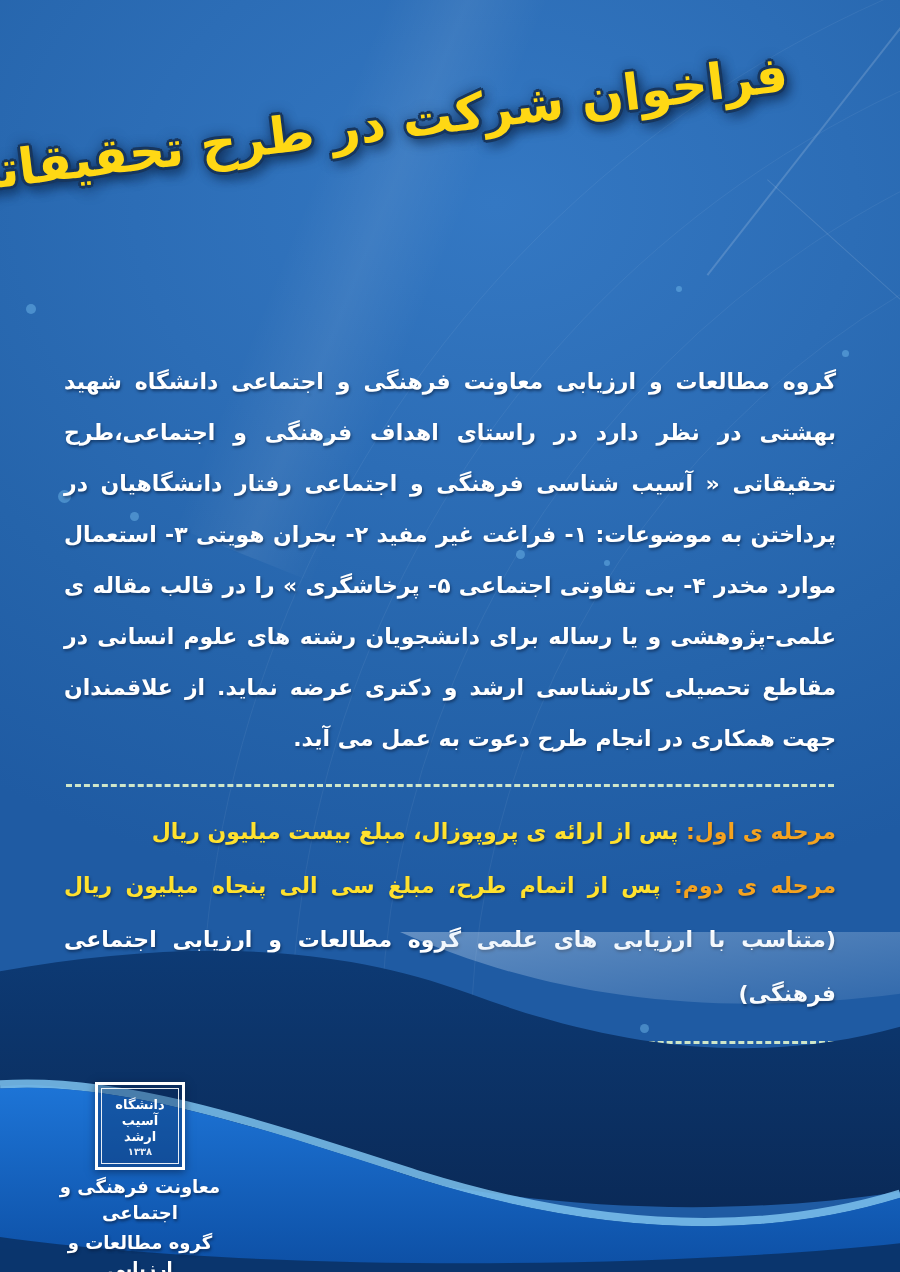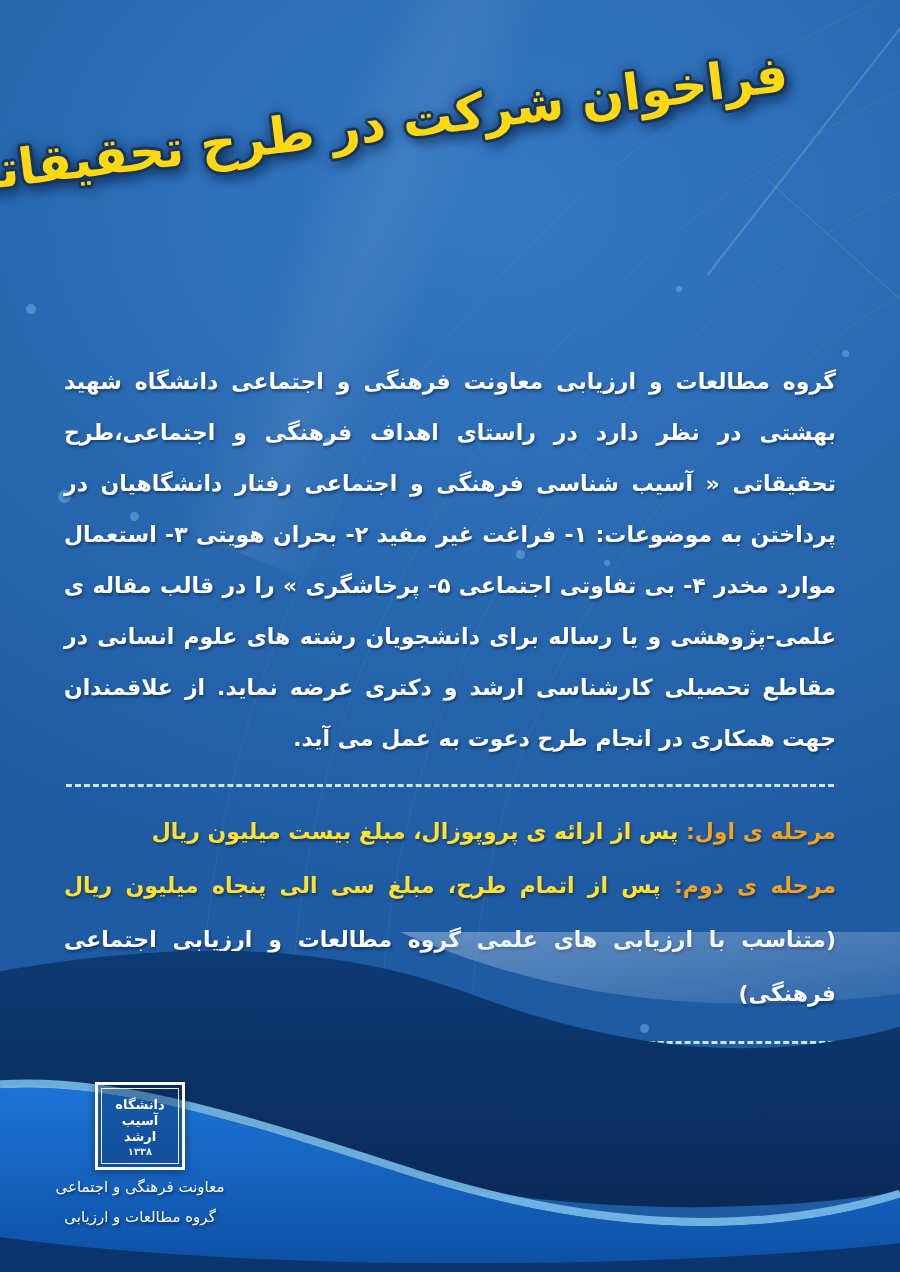--- a/index.html
+++ b/index.html
@@ -77,22 +77,22 @@
   }
   .seal-inner{
     width:100%;height:100%;box-sizing:border-box;
     border:1px solid rgba(255,255,255,.9);
     display:flex;flex-direction:column;align-items:center;justify-content:center;
     color:#ffffff;font-weight:bold;
   }
   .seal-line{font-size:13px;line-height:16px;letter-spacing:0;}
   .seal-year{font-size:10px;line-height:9px;opacity:.9;margin-top:2px;}
   .logo-caption{
-    margin-top:4px;color:#ffffff;font-weight:normal;
-    font-size:15px;line-height:26px;
+    margin-top:4px;color:#ffffff;font-weight:bold;
+    font-size:18px;line-height:26px;
     text-shadow:1px 2px 3px rgba(8,30,64,.7);
   }
   .logo-caption:first-of-type{margin-top:10px;}
 </style>
 </head>
 <body>
 
 <div class="poster">
 
   <div class="bg-layer">

